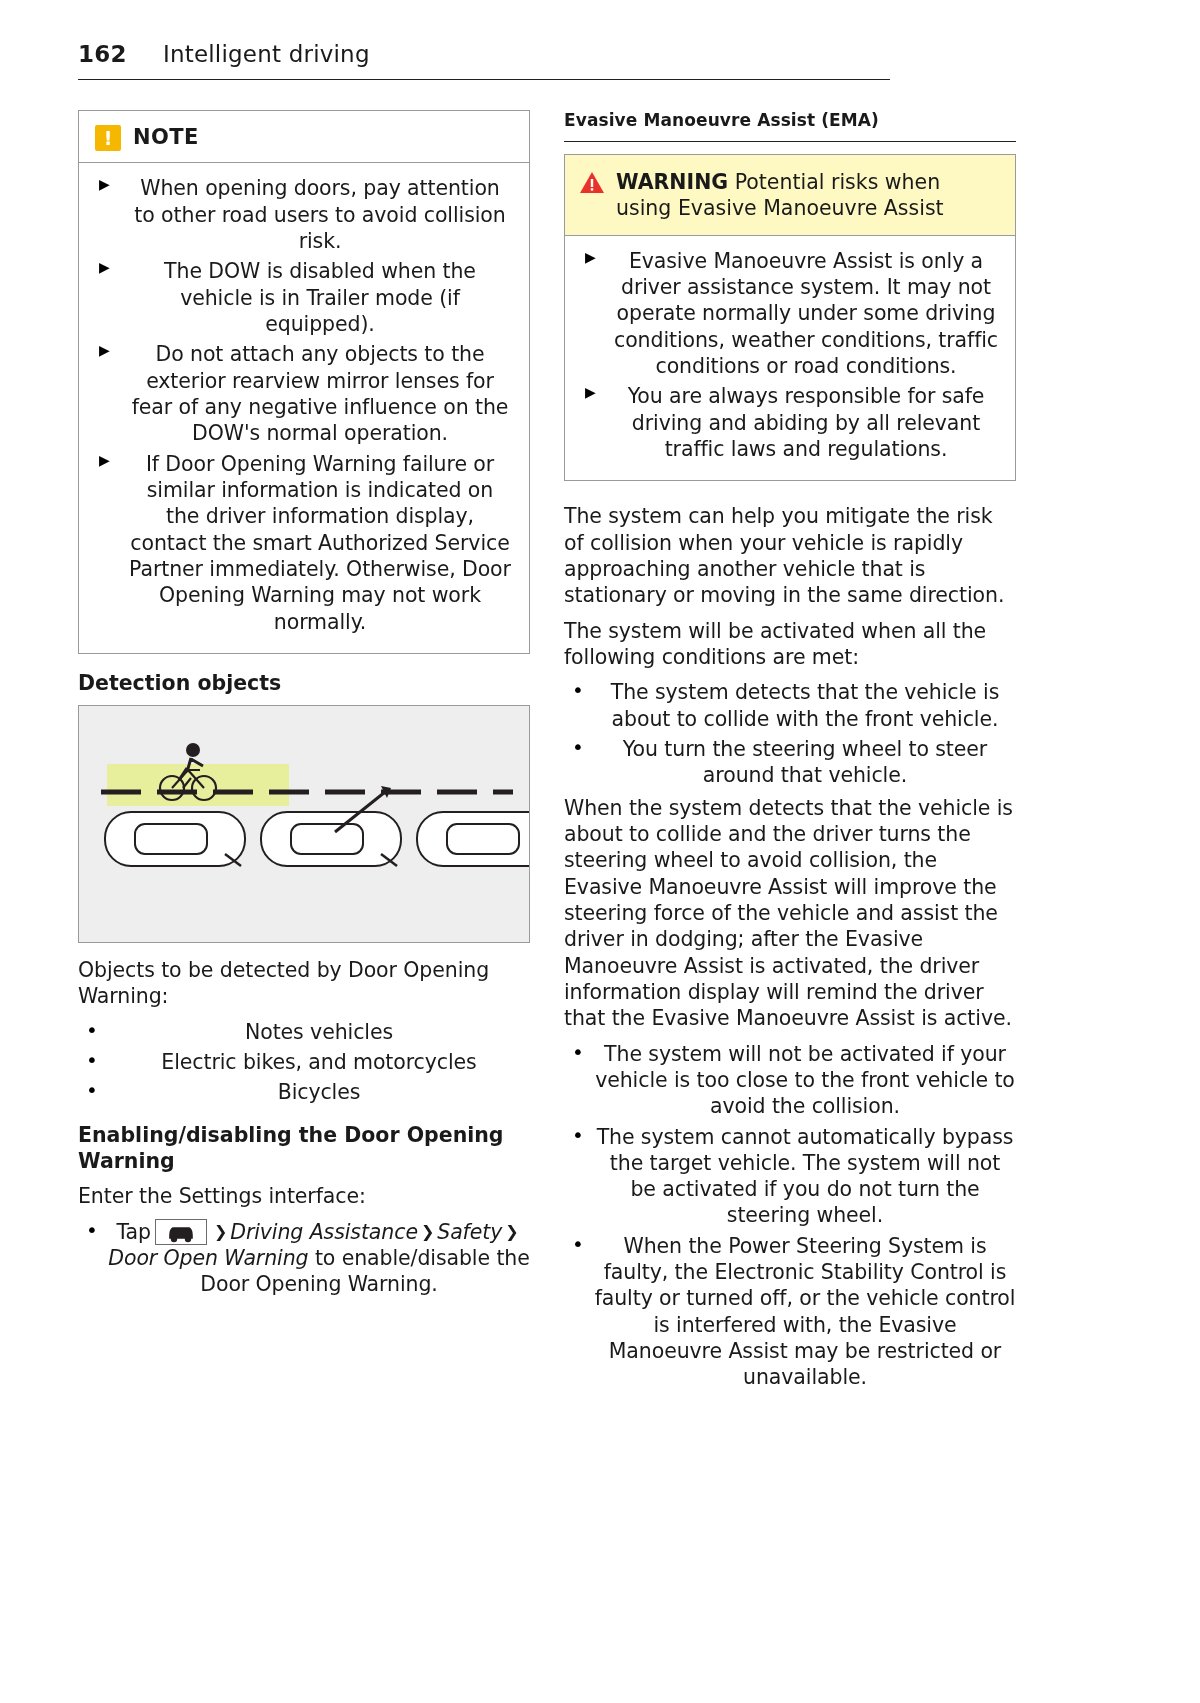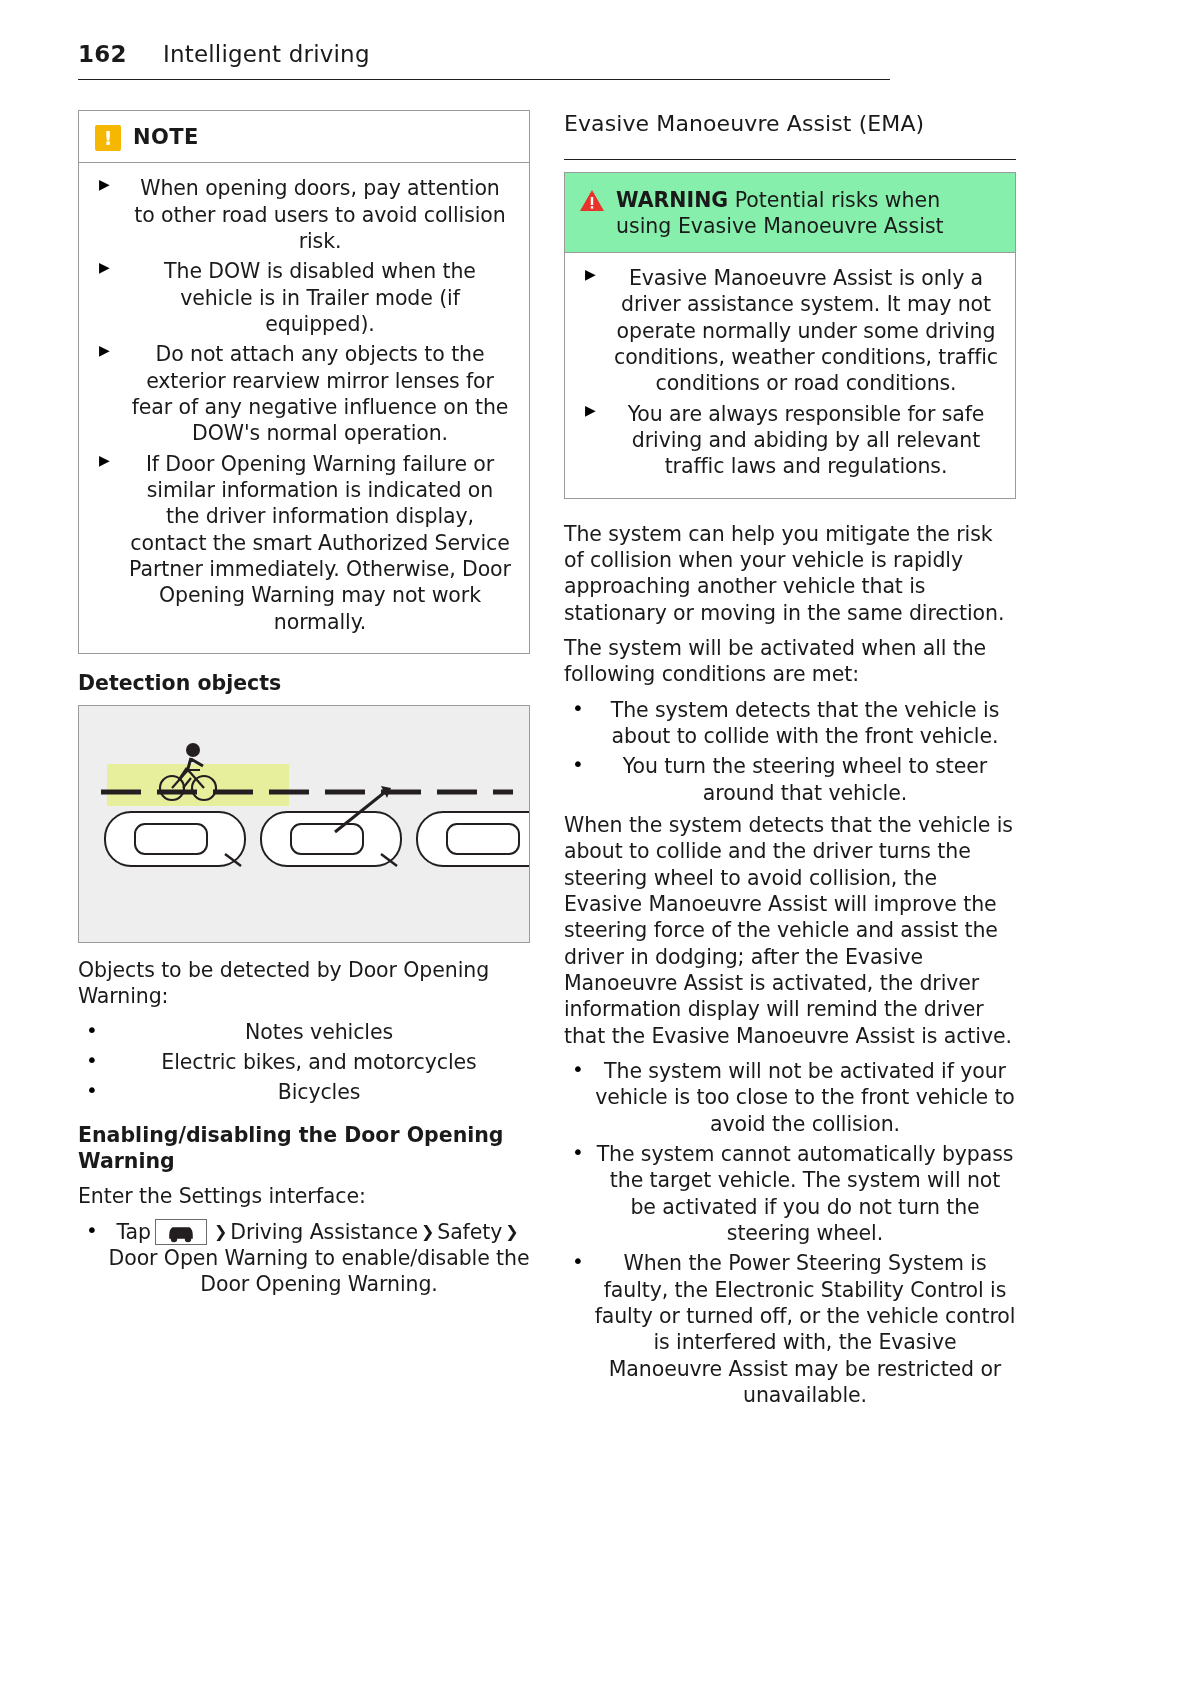--- a/index.html
+++ b/index.html
@@ -103,21 +103,21 @@
   
   .warn-box {
     border: 1px solid #9a9a9a;
     box-sizing: border-box;
     margin-top: 12px;
   }
   .warn-head {
     display: flex;
     gap: 11px;
     padding: 14px 16px 13px 14px;
-    background: #86efac;
+    background: #fef9c3;
     border-bottom: 1px solid #9a9a9a;
   }
   .warn-tri {
     flex: 0 0 26px;
     margin-top: 2px;
   }
   .warn-head-text {
     font-size: 20.5px;
     line-height: 1.28;
   }
@@ -159,23 +159,23 @@
   ul.dot-list > li::before {
     content: "\2022";
     position: absolute;
     left: 8px;
     top: -1px;
     font-size: 20px;
     color: #000;
   }
   
   .section-title {
-    font-size: 22px;
-    font-weight: normal;
-    padding-bottom: 20px;
+    font-size: 17px;
+    font-weight: bold;
+    padding-bottom: 9px;
     border-bottom: 1.5px solid #231f20;
     letter-spacing: 0.1px;
   }
   
   .figure {
     border: 1px solid #9a9a9a;
     background: #eeeeee;
     height: 238px;
     margin: 8px 0 14px 0;
     position: relative;
@@ -192,20 +192,21 @@
     margin: 0 4px;
     position: relative;
     box-sizing: border-box;
   }
   .chev {
     font-size: 16px;
     vertical-align: 2px;
     padding: 0 3px;
   }
   .ital {
+    font-style: italic;
   }
 </style>
 </head>
 <body>
 
 <div class="page">
 
   <div class="header">
     <span class="page-number">162</span>
     <span class="header-title">Intelligent driving</span>

